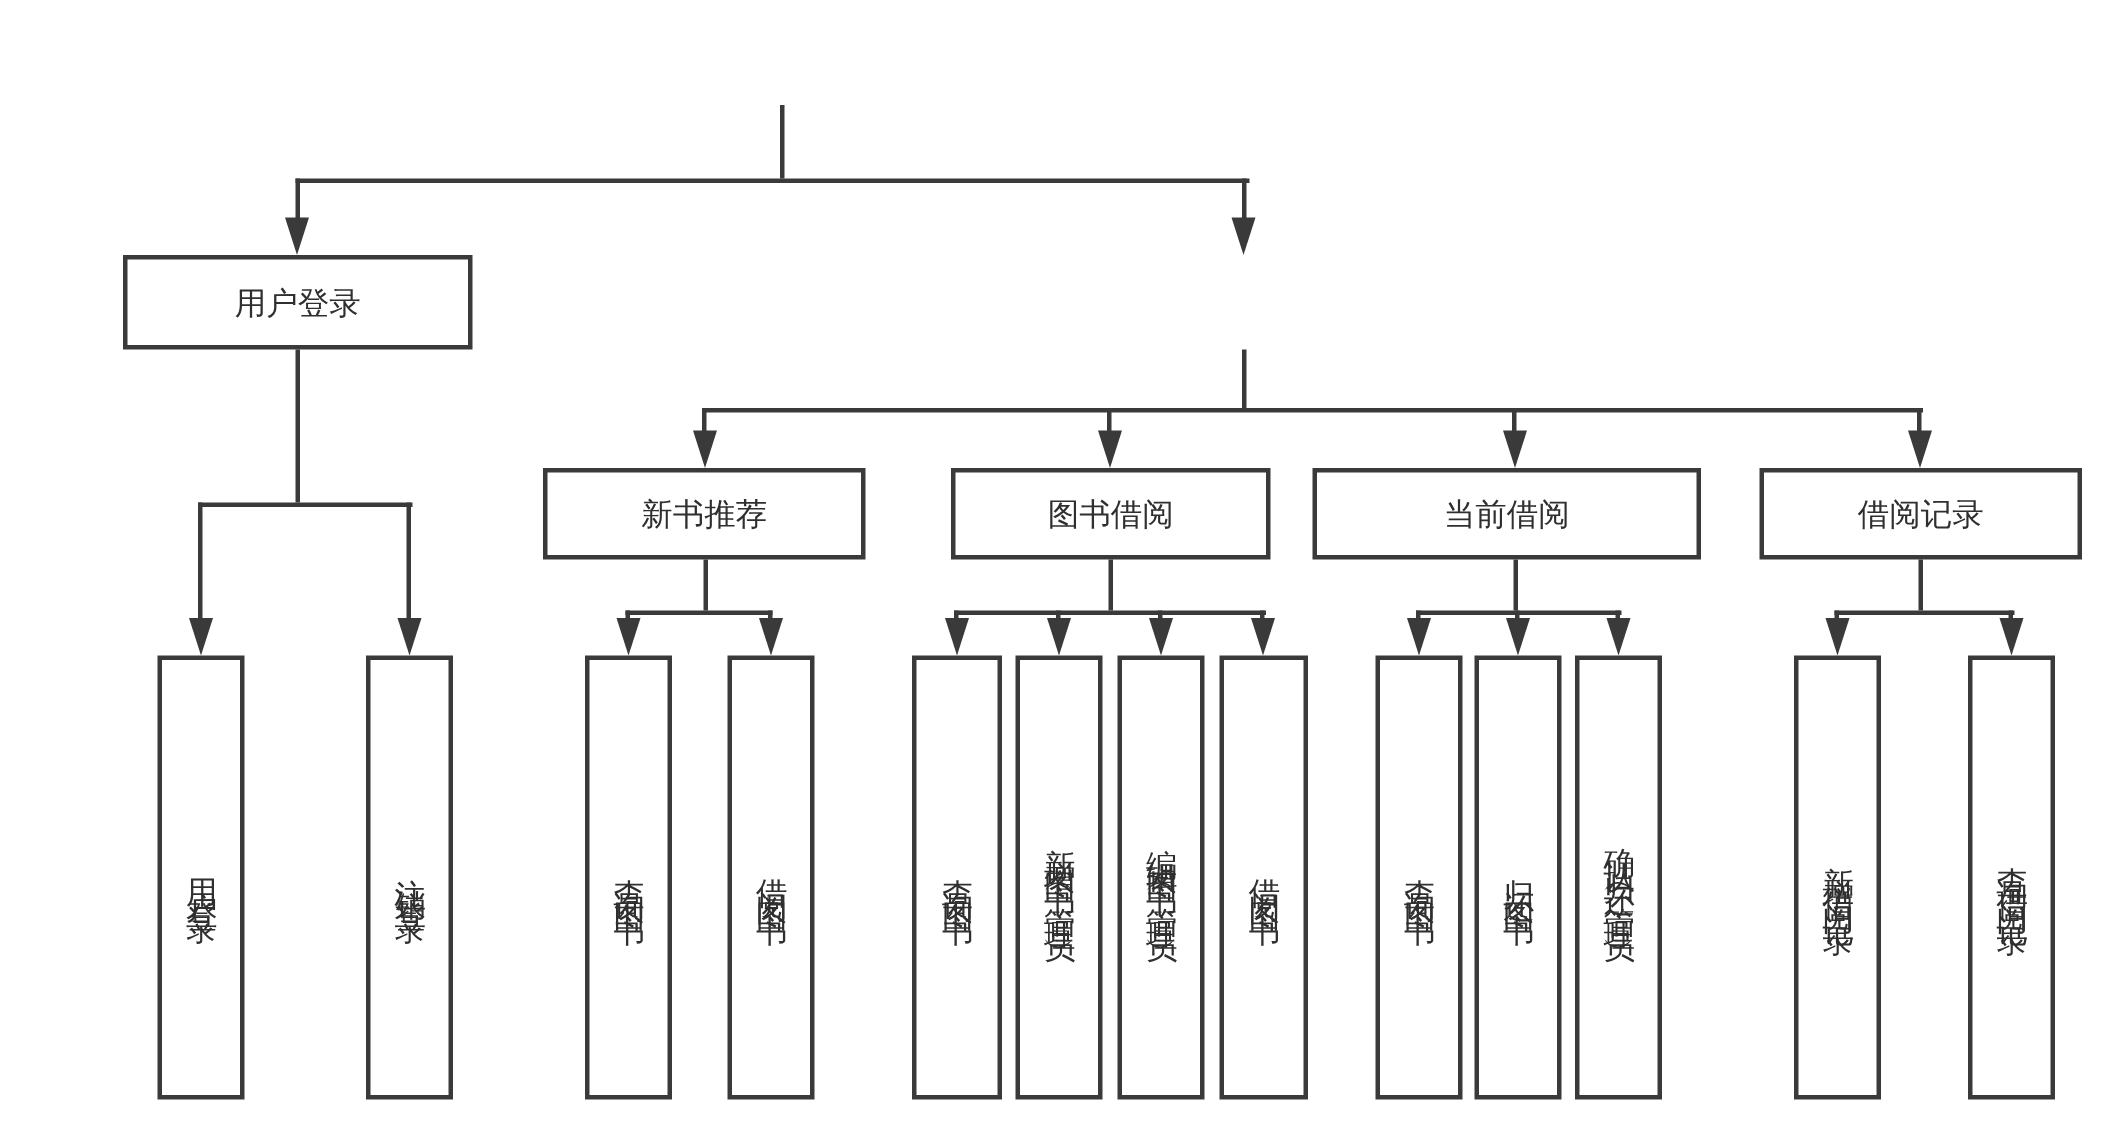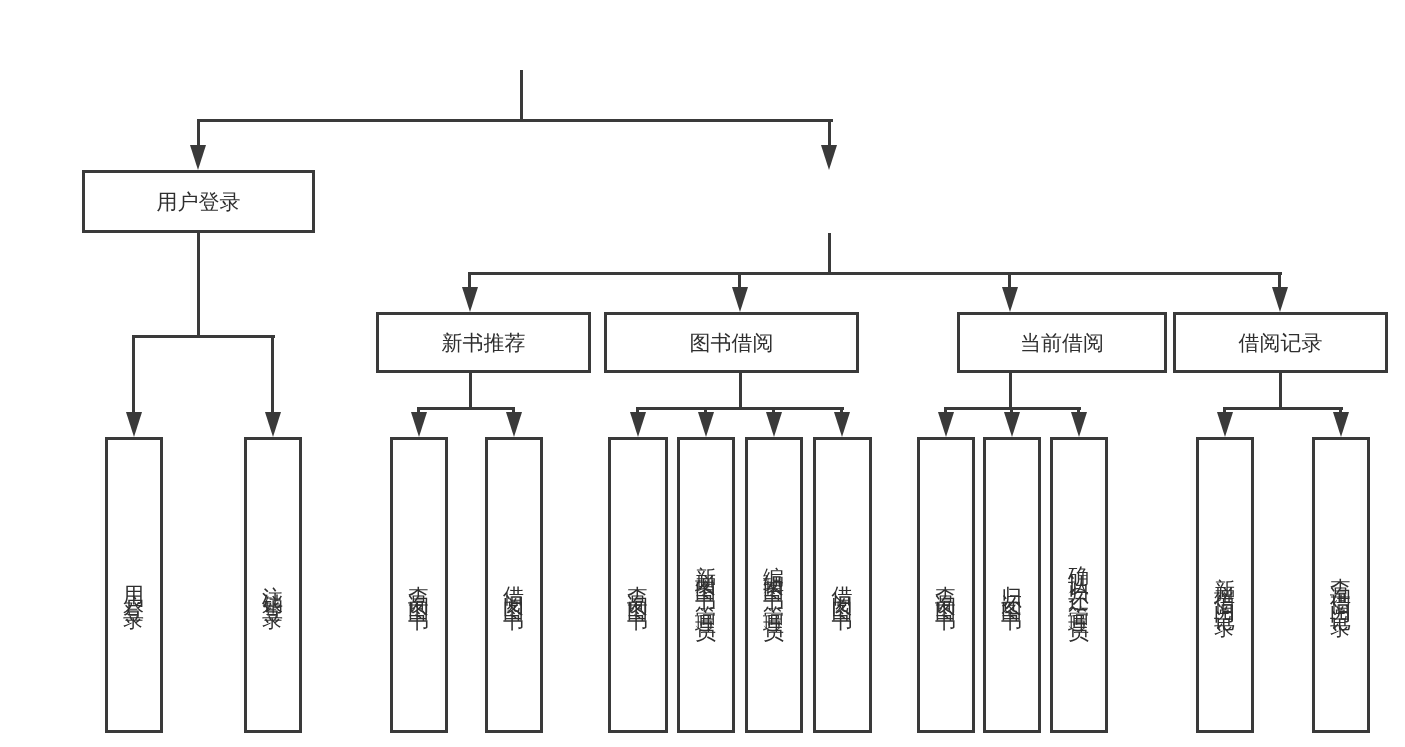--- a/index.html
+++ b/index.html
@@ -81,27 +81,27 @@
   <div class="hline" style="left:468px;top:272px;width:814px"></div>
   <div class="vline" style="left:468px;top:272px;height:18px"></div>
   <div class="vline" style="left:738px;top:272px;height:18px"></div>
   <div class="vline" style="left:1008px;top:272px;height:18px"></div>
   <div class="vline" style="left:1278px;top:272px;height:18px"></div>
   <div class="arrow" style="left:462px;top:287px"></div>
   <div class="arrow" style="left:732px;top:287px"></div>
   <div class="arrow" style="left:1002px;top:287px"></div>
   <div class="arrow" style="left:1272px;top:287px"></div>
 
-  <div class="box" style="left:376px;top:312px;width:215px;height:61px">
+  <div class="box" style="left:362px;top:312px;width:215px;height:61px">
     <span class="label">新书推荐</span>
   </div>
-  <div class="box" style="left:604px;top:312px;width:255px;height:61px">
+  <div class="box" style="left:634px;top:312px;width:213px;height:61px">
     <span class="label">图书借阅</span>
   </div>
-  <div class="box" style="left:957px;top:312px;width:210px;height:61px">
+  <div class="box" style="left:875px;top:312px;width:259px;height:61px">
     <span class="label">当前借阅</span>
   </div>
   <div class="box" style="left:1173px;top:312px;width:215px;height:61px">
     <span class="label">借阅记录</span>
   </div>
 
   <div class="vline" style="left:469px;top:373px;height:34px"></div>
   <div class="hline" style="left:417px;top:407px;width:98px"></div>
   <div class="vline" style="left:417px;top:407px;height:9px"></div>
   <div class="vline" style="left:512px;top:407px;height:9px"></div>

